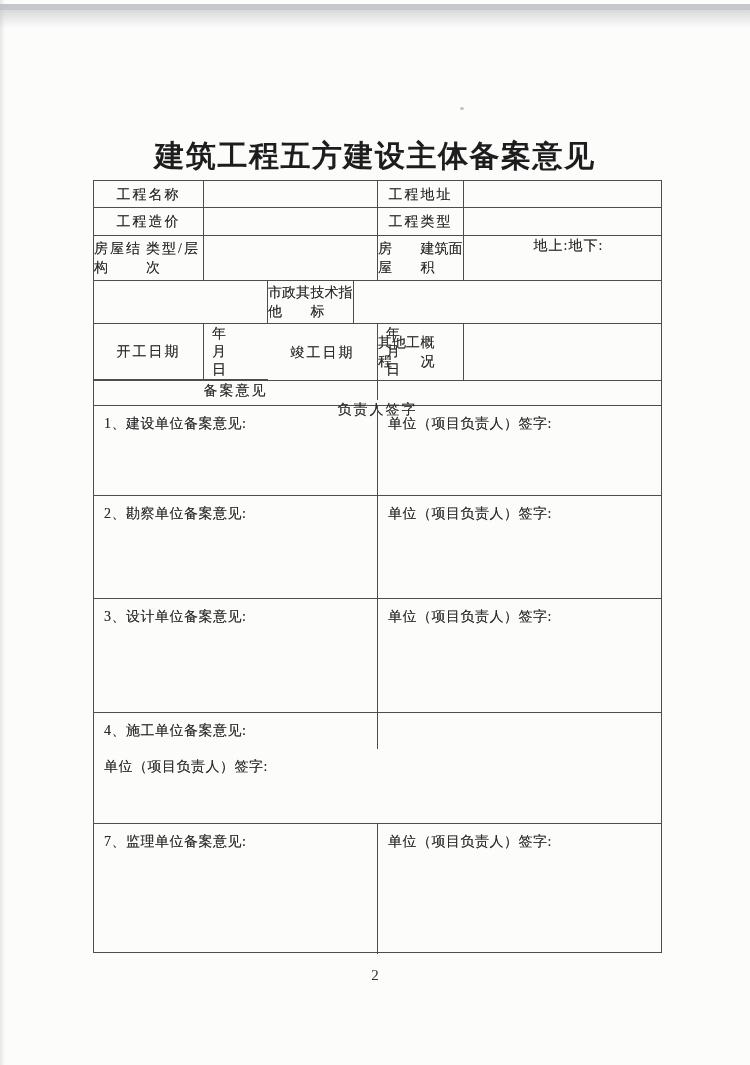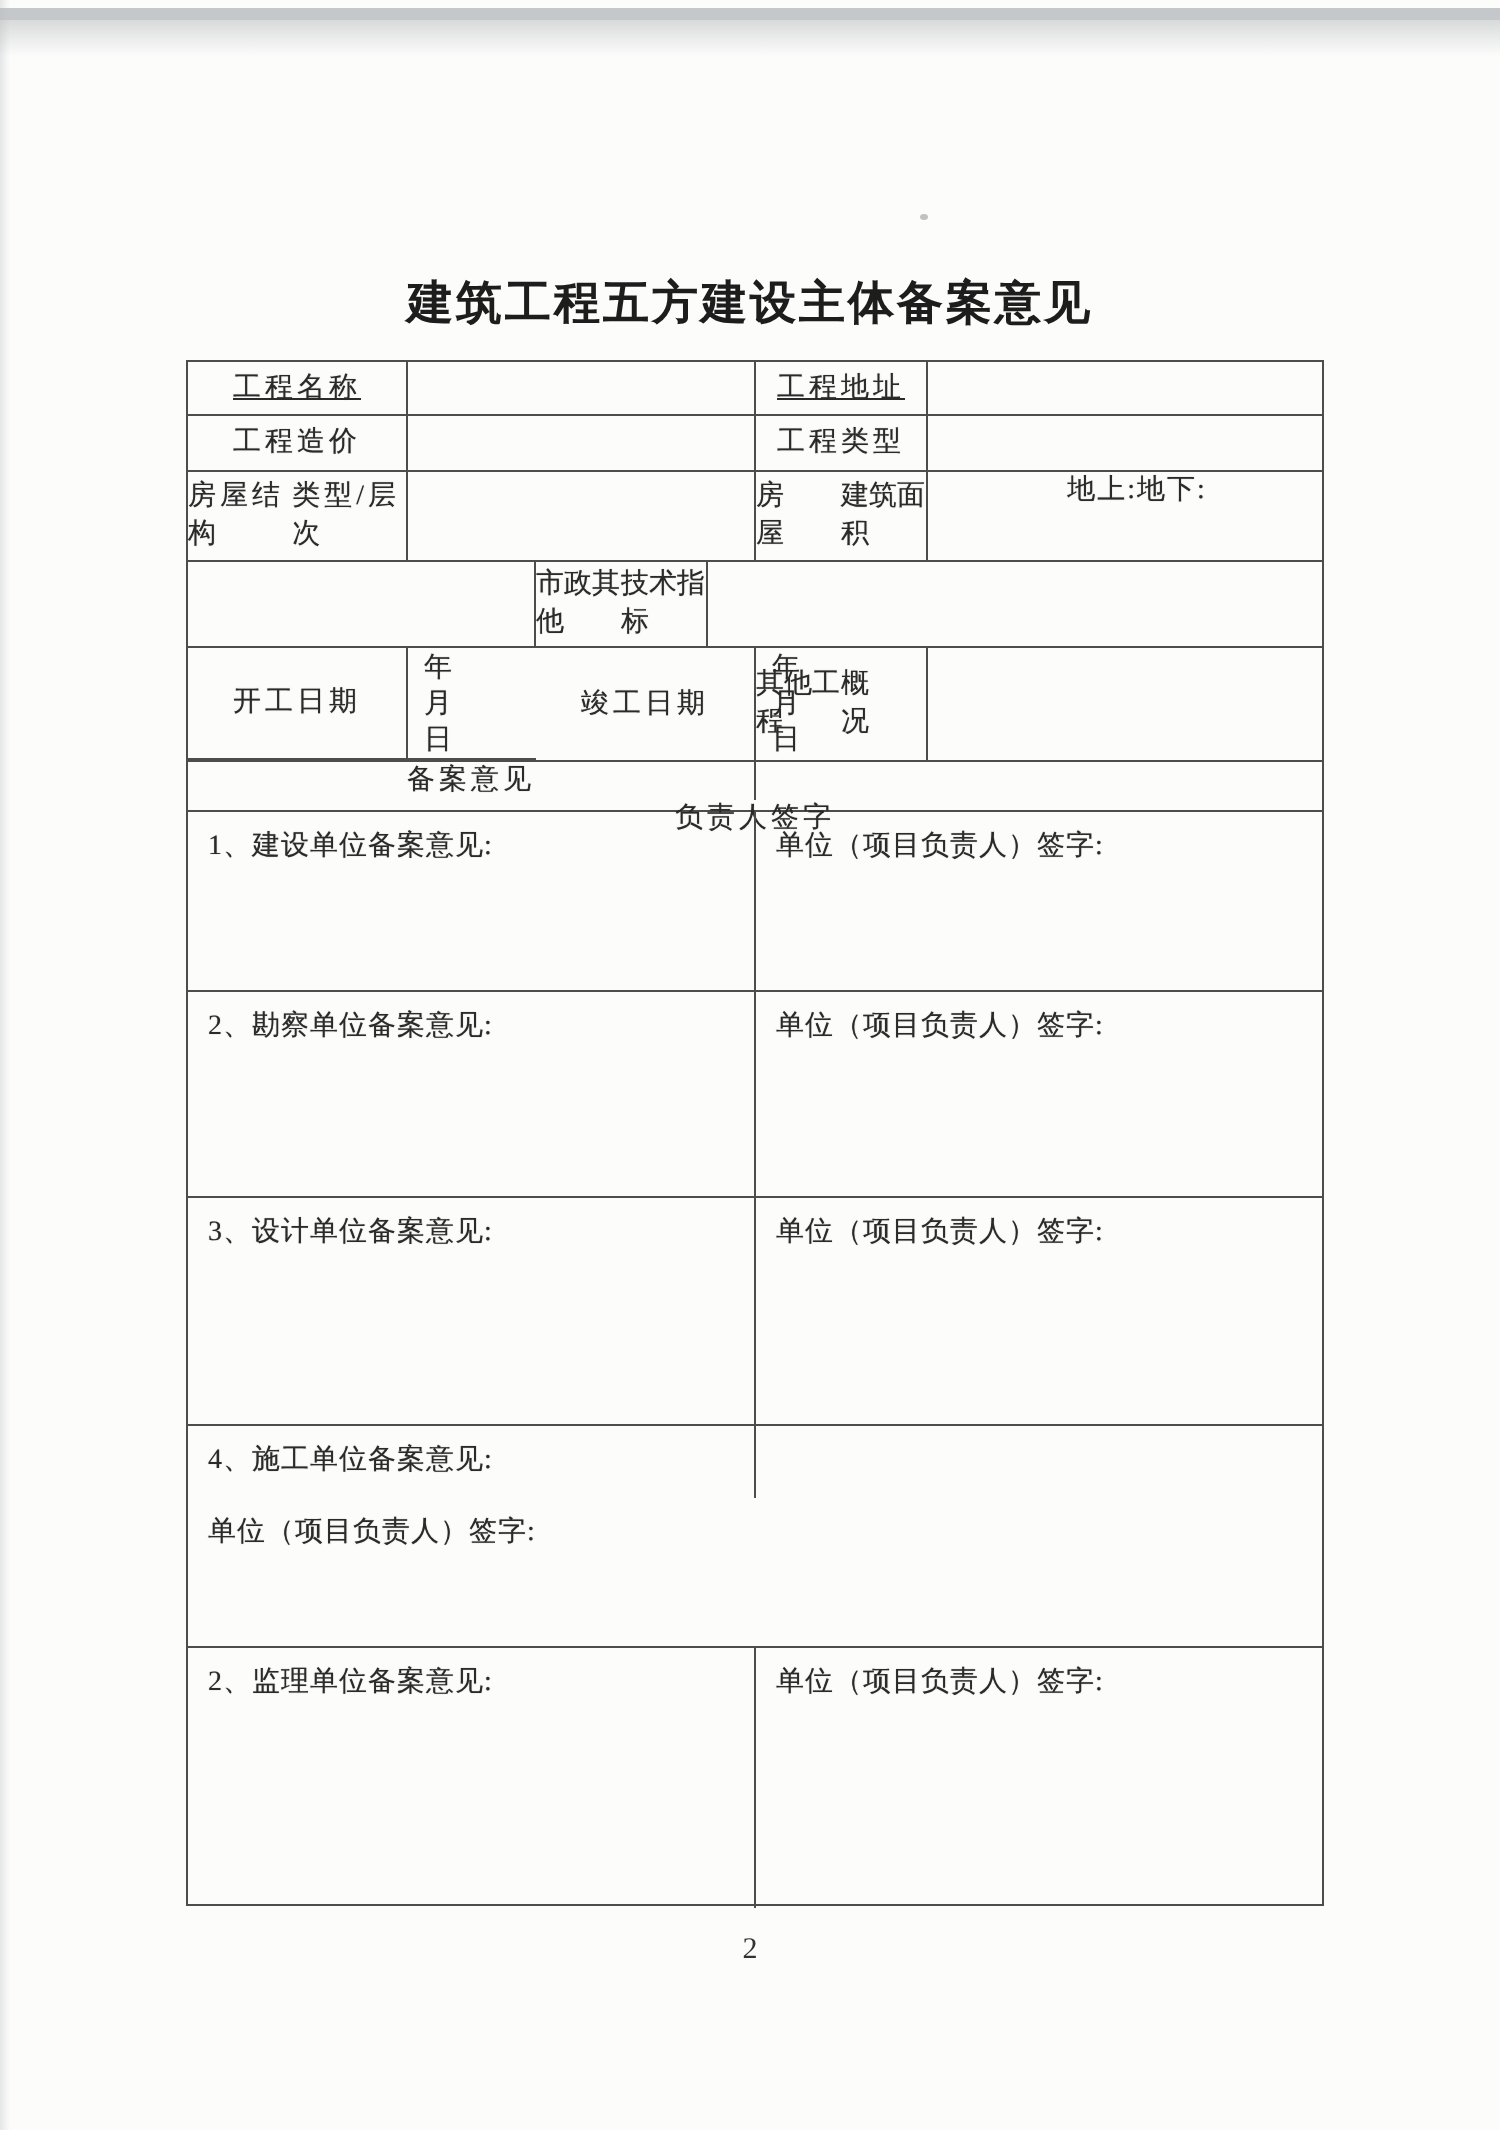--- a/index.html
+++ b/index.html
@@ -13,37 +13,37 @@
   .edge-top{position:absolute;top:4px;left:0;right:0;height:6px;background:#b2b7b9;opacity:.75;}
   .edge-fade{position:absolute;top:10px;left:0;right:0;height:18px;
     background:linear-gradient(rgba(172,177,179,.45),rgba(255,255,255,0));}
   .edge-left{position:absolute;top:0;bottom:0;left:0;width:5px;
     background:linear-gradient(90deg,rgba(185,189,191,.35),rgba(255,255,255,0));}
   .speck{position:absolute;width:4px;height:3px;border-radius:50%;background:rgba(120,122,124,.45);}
 
   .title{
     position:absolute;top:136px;left:0;width:100%;margin:0;
     text-align:center;font-family:"Liberation Sans","DejaVu Sans",sans-serif;
-    font-weight:700;font-size:23px;letter-spacing:1.5px;color:#1d1d1d;
+    font-weight:700;font-size:30px;letter-spacing:1.5px;color:#1d1d1d;
   }
 
   .form-table{
     position:absolute;left:93px;top:180px;width:569px;height:773px;
     border:1px solid #4d4d4d;box-sizing:border-box;font-size:14px;
   }
   .form-table *{box-sizing:border-box;}
   .row{display:flex;border-bottom:1px solid #4d4d4d;}
   .cell{display:flex;align-items:center;justify-content:center;
     letter-spacing:2px;line-height:19px;text-shadow:0 0 .5px rgba(45,45,45,.55);}
   .br{border-right:1px solid #4d4d4d;}
   .w-l1{width:110px;} .w-v1{width:174px;} .w-l2{width:86px;} .w-v2{flex:1;}
   .col{flex-direction:row;}
   .tight{letter-spacing:0;}
   .left-align{align-items:flex-start;justify-content:center;padding-left:12px;letter-spacing:1px;}
-  .h27{height:27px;text-decoration:underline;} .h28{height:28px;} .h45{height:45px;} .h43{height:43px;}
+  .h27{height:27px;} .h28{height:28px;} .h45{height:45px;} .h43{height:43px;}
   .h57{height:57px;} .h25{height:25px;flex-direction:column;}
 
   .left56{width:284px;display:flex;flex-direction:row;}
   .subrow{flex:1;display:flex;}
   .subrow.first{border-bottom:1px solid #4d4d4d;}
   .datecell{flex:1;display:flex;align-items:center;justify-content:center;
     letter-spacing:0;padding-left:8px;text-shadow:0 0 .5px rgba(45,45,45,.55);}
 
   .half-l{width:284px;} .half-r{flex:1;}
   .op{display:flex;border-bottom:1px solid #4d4d4d;}
@@ -144,20 +144,20 @@
       <div class="op-cell half-l br">3、设计单位备案意见:</div>
       <div class="op-cell half-r">单位（项目负责人）签字:</div>
     </div>
 
     <div class="op oh4">
       <div class="op-cell half-l br">4、施工单位备案意见:</div>
       <div class="op-cell half-r">单位（项目负责人）签字:</div>
     </div>
 
     <div class="op oh5">
-      <div class="op-cell half-l br">2、监理单位备案意见:</div>
+      <div class="op-cell half-l br">7、监理单位备案意见:</div>
       <div class="op-cell half-r">单位（项目负责人）签字:</div>
     </div>
 
   </div>
 
   <div class="page-num">2</div>
 </div>
 
 </body></html>

